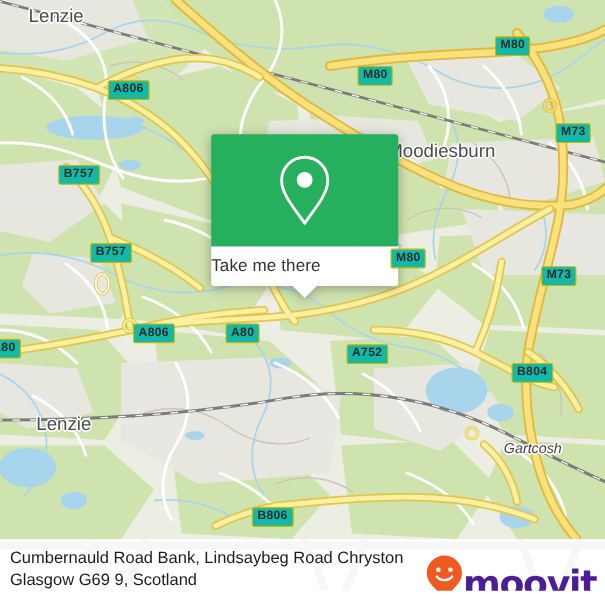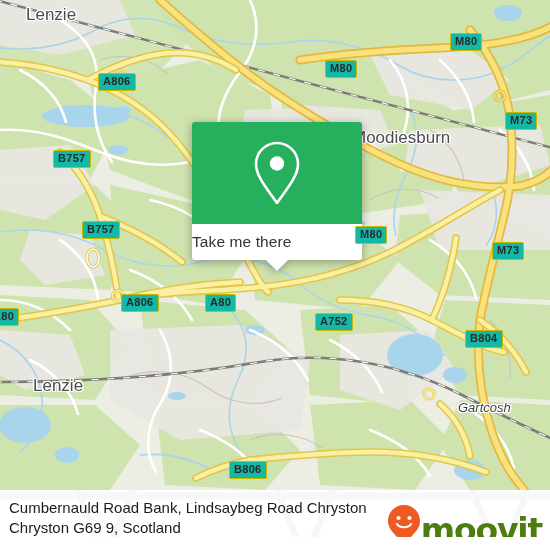--- a/index.html
+++ b/index.html
@@ -148,21 +148,21 @@
   }
   #footer-text span { display: block; }
   #brand {
     position: absolute;
     right: 8px;
     top: 13px;
     display: flex;
     align-items: center;
   }
   #brand-word {
-    color: #4d7c0f;
+    color: #4c1d95;
     font-size: 33px;
     font-weight: bold;
     letter-spacing: -1.2px;
     line-height: 1;
     font-family: "DejaVu Sans", sans-serif;
     margin-top: 11px;
   }
 </style>
 </head>
 <body>
@@ -386,21 +386,21 @@
         <path d="M260 -10 L315 130"></path>
         <path d="M350 -10 L295 130"></path>
         <path d="M455 -10 L510 130"></path>
         <path d="M545 -10 L490 130"></path>
         <path d="M0 40 L550 40"></path>
       </g>
     </svg>
 
     <div id="footer-text">
       <span>Cumbernauld Road Bank, Lindsaybeg Road Chryston</span>
-      <span>Chryston G69 9, Scotland</span>
+      <span>Glasgow G69 9, Scotland</span>
     </div>
 
     <div id="brand">
       <svg width="34" height="42" viewBox="0 0 34 42">
         <path d="M17 1 C8.2 1 1 8.2 1 17 C1 27 11 32 17 41 C23 32 33 27 33 17 C33 8.2 25.8 1 17 1 Z" fill="#ef5a23"></path>
         <circle cx="11.5" cy="14" r="2.1" fill="#ffffff"></circle>
         <circle cx="22.5" cy="14" r="2.1" fill="#ffffff"></circle>
         <path d="M10 20 C12.5 24.4 21.5 24.4 24 20" fill="none" stroke="#ffffff" stroke-width="2.1" stroke-linecap="round"></path>
       </svg>
       <span id="brand-word">moovit</span>

